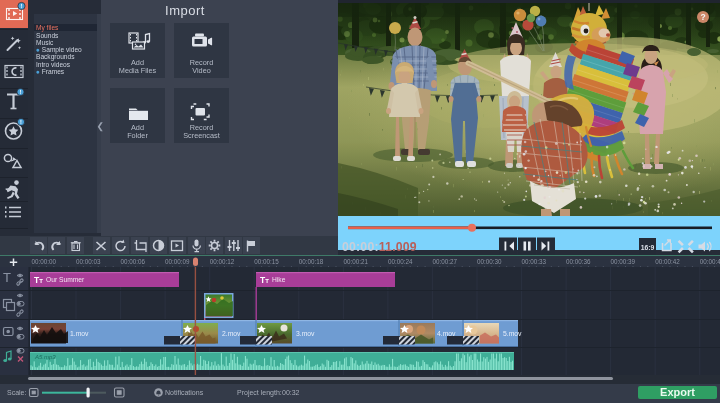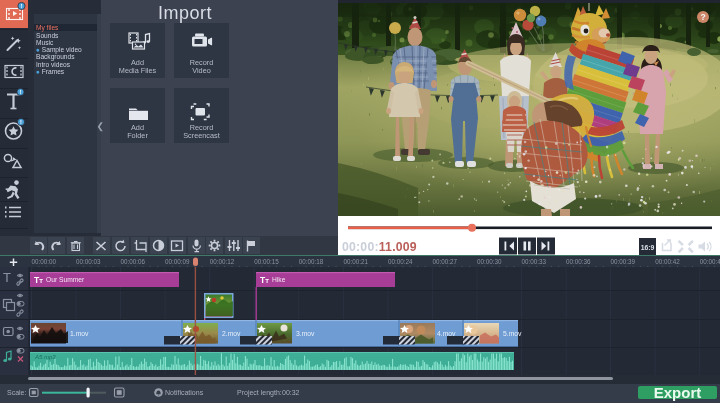--- a/index.html
+++ b/index.html
@@ -83,21 +83,21 @@
 <div class="abs" id="filepanel" style="left:34px;top:14px;width:63px;height:219px;background:#2d3442;font-size:6.6px;color:#ccd2dd;">
   <div style="position:absolute;left:0;top:9.5px;width:63px;height:7.5px;background:#1f2634;color:#e8715f;padding-left:2px;line-height:7.5px;">My files</div>
   <div style="position:absolute;left:2px;top:17.5px;line-height:7.2px;">Sounds<br>Music</div>
   <div style="position:absolute;left:2px;top:32px;line-height:7.2px;"><span style="color:#4aa0d8;">●</span> Sample video</div>
   <div style="position:absolute;left:2px;top:39.3px;line-height:7.2px;">Backgrounds<br>Intro videos</div>
   <div style="position:absolute;left:2px;top:53.7px;line-height:7.2px;"><span style="color:#4aa0d8;">●</span> Frames</div>
 </div>
 <div class="abs" style="left:97px;top:14px;width:4px;height:219px;background:#363d4b;"></div>
 
 <div class="abs" id="importpanel" style="left:101px;top:0;width:237px;height:236px;background:#3c4250;">
-  <div style="position:absolute;left:0;top:2.5px;width:168px;text-align:center;font-size:18px;color:#d9dde5;letter-spacing:0.5px;">Import</div>
+  <div style="position:absolute;left:0;top:2.5px;width:168px;text-align:center;font-size:13px;color:#d9dde5;letter-spacing:0.5px;">Import</div>
   <div style="position:absolute;left:-4.5px;top:121px;color:#99a1b0;font-size:9px;">❮</div>
   <div style="position:absolute;left:9px;top:23px;width:55px;height:55px;background:#2f3643;"></div>
   <div style="position:absolute;left:73px;top:23px;width:55px;height:55px;background:#2f3643;"></div>
   <div style="position:absolute;left:9px;top:88px;width:55px;height:55px;background:#2f3643;"></div>
   <div style="position:absolute;left:73px;top:88px;width:55px;height:55px;background:#2f3643;"></div>
   <svg width="237" height="236" style="position:absolute;left:0;top:0;">
 
     <g>
       <rect x="28" y="33" width="9" height="10" fill="none" stroke="#dfe3ea" stroke-width="1.2"></rect>
       <path d="M29.5 34v1.5M29.5 37v1.5M29.5 40v1.5M35.5 34v1.5M35.5 37v1.5M35.5 40v1.5" stroke="#dfe3ea" stroke-width="1"></path>
@@ -922,21 +922,21 @@
         <circle cx="91.2" cy="181.5" r="1.0" fill="#f2efe2" opacity="0.7"></circle>
         <circle cx="179.3" cy="151.0" r="0.9" fill="#dfe8a0" opacity="0.7"></circle>
         <circle cx="121.3" cy="196.2" r="0.9" fill="#e5e0c0" opacity="0.7"></circle>
         <circle cx="181.8" cy="152.9" r="0.8" fill="#e5e0c0" opacity="0.7"></circle>
 
   <circle cx="365" cy="14" r="6" fill="#e08a62"></circle>
   <text x="365" y="17.2" font-size="8.5" fill="#fff" text-anchor="middle" font-weight="bold" font-family="Liberation Sans">?</text>
 </svg>
 </div>
 
-<div class="abs" id="controls" style="left:338px;top:216px;width:382px;height:40px;background:#ffffff;">
+<div class="abs" id="controls" style="left:338px;top:216px;width:382px;height:34px;background:#7dd3fc;">
   <svg width="382" height="40" style="position:absolute;left:0;top:0;">
 
     <rect x="10" y="10.5" width="364" height="2.6" fill="#171c24"></rect>
     <rect x="10" y="10.5" width="124" height="2.6" fill="#e8604a"></rect>
     <circle cx="134" cy="11.8" r="4" fill="#e8705c"></circle>
 
     <text x="4" y="34.5" font-size="12.3" font-weight="bold" fill="#c9ced9" letter-spacing="0.2">00:00:<tspan fill="#b95f58">11.009</tspan></text>
 
     <rect x="161" y="21.5" width="18" height="17" fill="#242b37"></rect>
     <rect x="180" y="21.5" width="18" height="17" fill="#242b37"></rect>
@@ -1197,15 +1197,15 @@
     <rect x="42" y="7.7" width="46" height="2" fill="#3db79c"></rect>
     <rect x="88" y="7.7" width="18" height="2" fill="#4d5a5e"></rect>
     <rect x="86.5" y="3.5" width="3.2" height="10" rx="1.5" fill="#f0f2f5"></rect>
 
     <circle cx="158.5" cy="8.5" r="4.3" fill="#9aa0ab"></circle>
     <path d="M156.3 10.2c0-2.6.6-3.8 2.2-3.8s2.2 1.2 2.2 3.8zM157.7 10.8a.9.9 0 0 0 1.7 0z" fill="#343b49"></path>
   </svg>
 </div>
 
 
-<div class="abs" id="exportbtn" style="left:638px;top:386px;width:79px;height:13px;background:#2f9e63;border-radius:2px;color:#eafaef;font-size:15px;font-weight:bold;text-align:center;line-height:13px;">Export</div>
+<div class="abs" id="exportbtn" style="left:638px;top:386px;width:79px;height:13px;background:#2f9e63;border-radius:2px;color:#eafaef;font-size:11px;font-weight:bold;text-align:center;line-height:13px;">Export</div>
 
 </div>
 
 </body></html>

